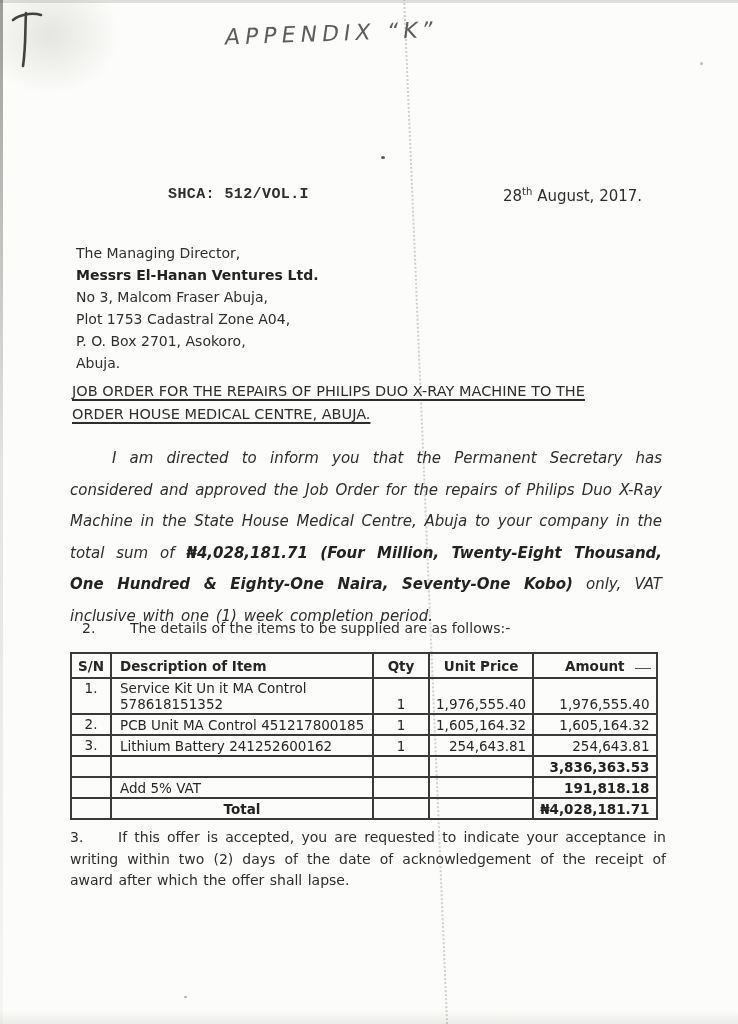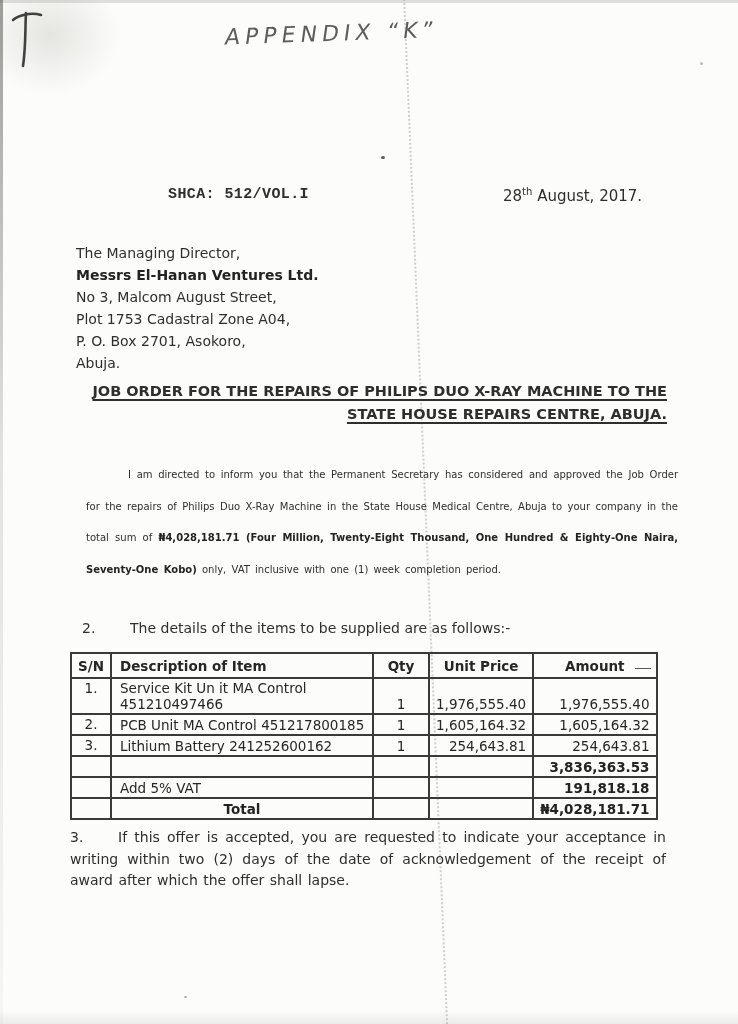--- a/index.html
+++ b/index.html
@@ -31,26 +31,26 @@
     transform:rotate(-2deg) skewX(-10deg);white-space:nowrap;}
 
   
   .refline{position:absolute;left:168px;top:186px;font-size:15px;font-weight:600;letter-spacing:.4px;font-family:Liberation Mono, monospace;}
   .dateline{position:absolute;left:503px;top:186px;font-size:15px;}
   .dateline sup{font-size:10px;}
 
   .recipient{position:absolute;left:76px;top:242px;font-size:14px;line-height:22px;}
   .recipient .bold{font-weight:700;}
 
-  .subject{position:absolute;left:72px;top:380px;width:595px;text-align:right;
-    font-size:14.5px;font-weight:700;line-height:23px;}
+  .subject{position:absolute;left:72px;top:380px;width:595px;text-align:left;
+    font-size:14.5px;font-weight:400;line-height:23px;}
   .subject div{text-decoration:underline;text-underline-offset:3px;text-decoration-thickness:1.5px;}
 
-  .para1{position:absolute;left:70px;top:443px;width:592px;margin:16px;
-    font-size:10px;line-height:31.5px;text-align:justify;text-indent:42px;word-spacing:2px;}
+  .para1{position:absolute;left:70px;top:443px;width:592px;margin:0;
+    font-size:15px;line-height:31.5px;text-align:justify;text-indent:42px;word-spacing:2px;font-style:italic;}
   .bold{font-weight:700;color:#232323;text-align:center;}
 
   .numpara{position:absolute;margin:0;font-size:14px;text-align:justify;}
   .numpara .pnum{display:inline-block;width:48px;font-weight:400;}
   .para2{left:70px;top:620px;width:594px;margin-left:12px;}
   .para3{left:70px;top:827px;width:596px;line-height:21.5px;word-spacing:1px;}
 
   
   .items{position:absolute;left:70px;top:652px;border-collapse:collapse;
     font-size:13.5px;color:#262626;table-layout:fixed;}
@@ -87,29 +87,29 @@
   </div>
 
   <div class="appendix">APPENDIX “K”</div>
 
   <div class="refline">SHCA: 512/VOL.I</div>
   <div class="dateline"><span>28</span><sup>th</sup><span> August, 2017.</span></div>
 
   <div class="recipient">
     <div>The Managing Director,</div>
     <div class="bold">Messrs El-Hanan Ventures Ltd.</div>
-    <div>No 3, Malcom August Street,</div>
+    <div>No 3, Malcom Fraser Abuja,</div>
     <div>Plot 1753 Cadastral Zone A04,</div>
     <div>P. O. Box 2701, Asokoro,</div>
     <div>Abuja.</div>
   </div>
 
   <div class="subject">
     <div>JOB ORDER FOR THE REPAIRS OF PHILIPS DUO X-RAY MACHINE TO THE</div>
-    <div>STATE HOUSE REPAIRS CENTRE, ABUJA.</div>
+    <div>ORDER HOUSE MEDICAL CENTRE, ABUJA.</div>
   </div>
 
   <p class="para1"><span>I am directed to inform you that the Permanent Secretary has considered and approved the Job Order for the repairs of Philips Duo X-Ray  Machine in the State House Medical Centre, Abuja to your company in the total sum of </span><span class="bold">₦4,028,181.71 (Four Million, Twenty-Eight Thousand, One Hundred &amp; Eighty-One Naira, Seventy-One Kobo)</span><span> only, VAT inclusive with one (1) week completion period.</span></p>
 
   <p class="numpara para2"><span class="pnum">2.</span><span>The details of the items to be supplied are as follows:-</span></p>
 
   <table class="items">
     <colgroup>
       <col class="col-sn">
         <col class="col-desc">
@@ -122,21 +122,21 @@
       <th class="ctr">S/N</th>
       <th class="lft">Description of Item</th>
       <th class="ctr">Qty</th>
       <th class="ctr">Unit Price</th>
       <th class="ctr">Amount</th>
     </tr>
     <tr class="row-tall">
       <td class="sn">1.</td>
       <td class="lft desc2">
         <div>Service Kit Un it MA Control</div>
-        <div>451210497466</div>
+        <div>578618151352</div>
       </td>
       <td class="ctr">1</td>
       <td class="rgt">1,976,555.40</td>
       <td class="rgt">1,976,555.40</td>
     </tr>
     <tr>
       <td class="sn">2.</td>
       <td class="lft">PCB Unit MA Control 451217800185</td>
       <td class="ctr">1</td>
       <td class="rgt">1,605,164.32</td>

